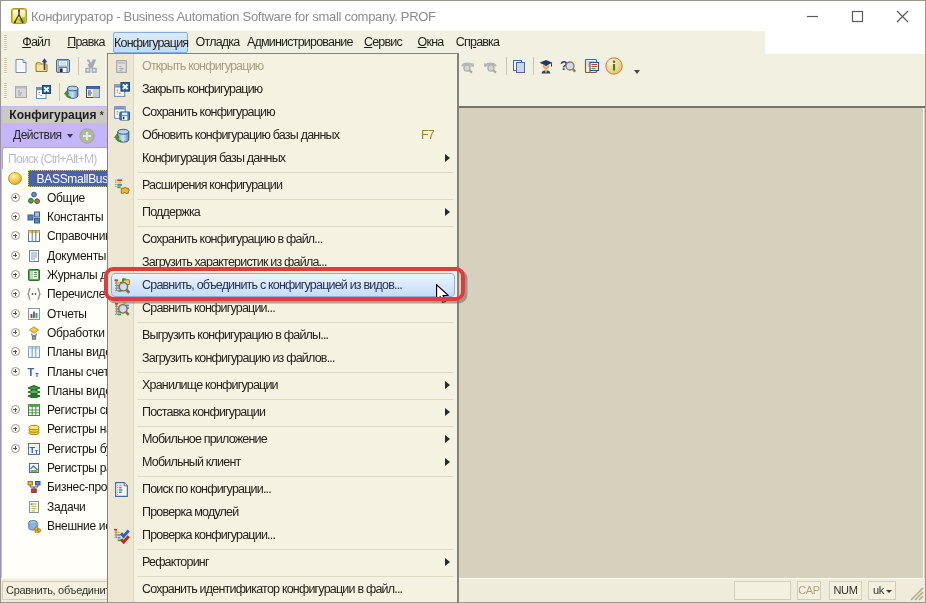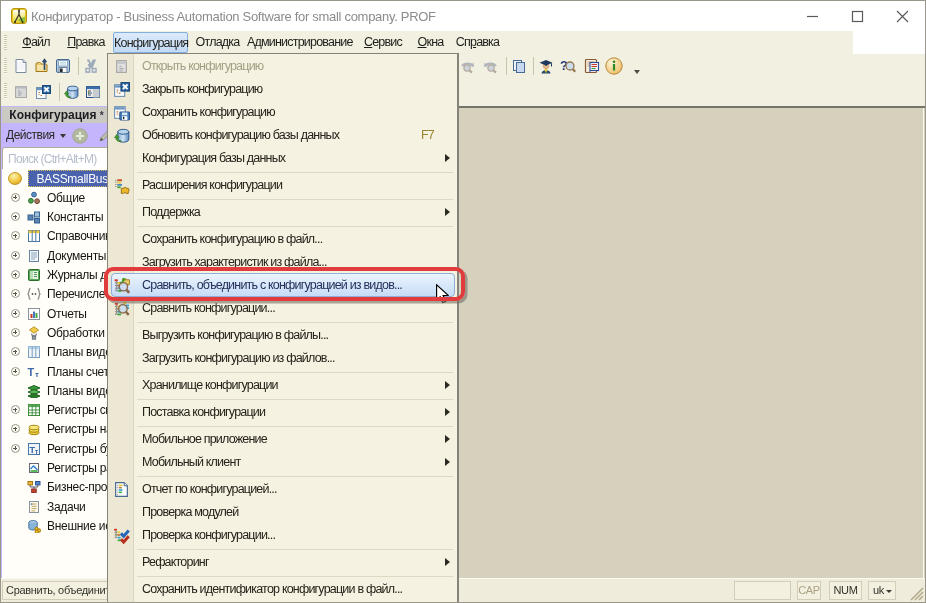--- a/index.html
+++ b/index.html
@@ -2,33 +2,33 @@
 <html><head>
 <meta charset="utf-8">
 <style>
 * { margin:0; padding:0; box-sizing:border-box; }
 html,body { width:926px; height:603px; overflow:hidden; }
 body { font-family:"Liberation Sans", sans-serif; position:relative; background:#fff; }
 .abs { position:absolute; }
 #frame { position:absolute; left:0; top:0; width:926px; height:603px; border:1px solid #9a968a; pointer-events:none; z-index:50; }
 #titlebar { position:absolute; left:1px; top:1px; width:924px; height:30px; background:#ffffff; }
 #title-text { position:absolute; left:30px; top:8px; font-size:13px; letter-spacing:-0.3px; color:#8b8b8b; white-space:nowrap; }
-#menubar { position:absolute; left:1px; top:31px; width:852px; height:23px; background:#f2f0e1; }
+#menubar { position:absolute; left:1px; top:31px; width:764px; height:23px; background:#f2f0e1; }
 .mitem { position:absolute; top:1px; height:21px; line-height:21px; font-size:12.5px; letter-spacing:-0.8px; color:#1e1e1a; text-align:center; }
 .mitem u { text-decoration:underline; }
 #m-conf { background:linear-gradient(#dcebfb,#c3daf5); border:1px solid #84aede; border-radius:2px; }
 #toolbars { position:absolute; left:1px; top:54px; width:924px; height:52px; background:#f2f0e1; }
 .handle { position:absolute; width:3px; background-image:repeating-linear-gradient(#c9c5a9 0 1px, #fbfaf3 1px 2px); }
 .tsep { position:absolute; width:1px; height:18px; background:#c9c5ad; }
 #darkline { position:absolute; left:1px; top:106px; width:924px; height:2px; background:#74746a; }
 #workspace { position:absolute; left:1px; top:108px; width:924px; height:470px; background:#d5d1bd; }
 #workspace .wline { position:absolute; right:1px; top:0; width:1px; height:470px; background:#fbfaf0; }
 #leftpanel { position:absolute; left:1px; top:106px; width:106px; height:474px; background:#c4b5fd;text-align:center; }
 #cfg-header { position:absolute; left:1px; top:1px; width:105px; height:16px; background:#cbcac2; color:#1c1c22; font-size:12px; font-weight:bold; line-height:16px; padding-left:4px; white-space:nowrap; }
-#actions-row { position:absolute; left:1px; top:18px; width:105px; height:23px; font-size:12px; color:#2a2a24; line-height:23px; }
+#actions-row { position:absolute; left:8px; top:18px; width:105px; height:23px; font-size:12px; color:#2a2a24; line-height:23px; }
 #searchbox { position:absolute; left:1px; top:41px; width:110px; height:30px; background:#ffffff; border:1px solid #b0ac9c; border-radius:3px; }
 #searchbox span { position:absolute; left:5px; top:3.5px; font-size:12px; letter-spacing:-0.7px; color:#b7bccb; white-space:nowrap; }
 #tree { position:absolute; left:1px; top:63px; width:105px; height:411px; background:#fffef9; }
 .trow { position:absolute; left:0; height:19.3px; width:220px; font-size:12px; letter-spacing:-0.3px; color:#16160f; white-space:nowrap; }
 .trow .lbl { position:absolute; left:45px; top:2.5px; }
 .texp { position:absolute; left:8.5px; top:4.5px; width:9px; height:9px; border:1px solid #9c9888; border-radius:50%; background:#fcfbf4; }
 .texp::before { content:""; position:absolute; left:1.5px; top:3px; width:4px; height:1px; background:#55544c; }
 .texp::after { content:""; position:absolute; left:3px; top:1.5px; width:1px; height:4px; background:#55544c; }
 .ticon { position:absolute; left:25px; top:2.5px; width:14px; height:14px; }
 #selrow { position:absolute; left:26px; top:1px; width:112px; height:17px; background:#4a62ae; border:1px dotted #d6c35a; color:#ffffff; font-size:12px; letter-spacing:-0.3px; line-height:16px; padding-left:3px; white-space:nowrap; }
@@ -553,21 +553,21 @@
 <div class="ditem">
         <svg class="dicon" width="17" height="17" viewBox="0 0 16 16">
           <path d="M2.5 1.5 H10.5 L13.5 4.5 V14.5 H2.5 Z" fill="#fdfdfd" stroke="#48688e" stroke-width="1.1"></path>
           <path d="M10.5 1.5 V4.5 H13.5" fill="#d8e4f0" stroke="#48688e" stroke-width="0.9"></path>
           <path d="M4 4 H4.8 M4 6.2 H4.8 M4 8.4 H4.8 M4 10.6 H4.8 M4 12.8 H4.8" stroke="#778" stroke-width="0.9"></path>
           <rect x="5.5" y="3.3" width="3.4" height="1.5" fill="#e8c838"></rect>
           <rect x="5.5" y="5.5" width="2.8" height="1.5" fill="#b87838"></rect>
           <rect x="5.5" y="7.7" width="3.4" height="1.5" fill="#28a0d8"></rect>
           <rect x="5.5" y="9.9" width="2.8" height="1.5" fill="#38a838"></rect>
         </svg>
-        <span class="txt">Отчет по конфигурацией...</span>
+        <span class="txt">Поиск по конфигурации...</span>
       </div>
 <div class="ditem">
         <span class="txt">Проверка модулей</span>
       </div>
 <div class="ditem">
         <svg class="dicon" width="17" height="17" viewBox="0 0 16 16">
           <path d="M1.5 2.5 H2.3 M1.5 5 H2.3 M1.5 7.5 H2.3 M1.5 10 H2.3" stroke="#777" stroke-width="0.9"></path>
           <path d="M2.8 2.5 V10 M2.8 5 H4 M2.8 7.5 H4 M2.8 10 H4" stroke="#777" stroke-width="0.8" fill="none"></path>
           <rect x="1" y="1.7" width="2.8" height="1.6" fill="#d83828"></rect>
           <rect x="4" y="4.2" width="2.8" height="1.6" fill="#e8c838"></rect>

